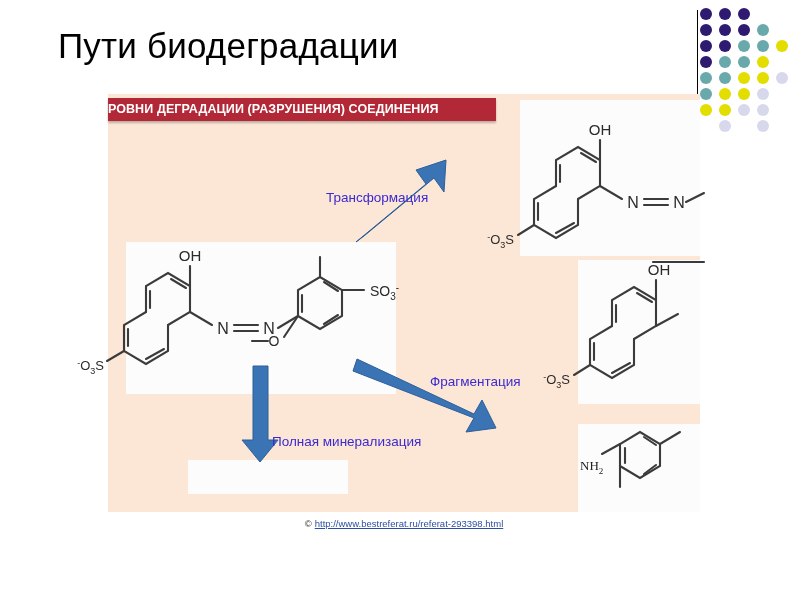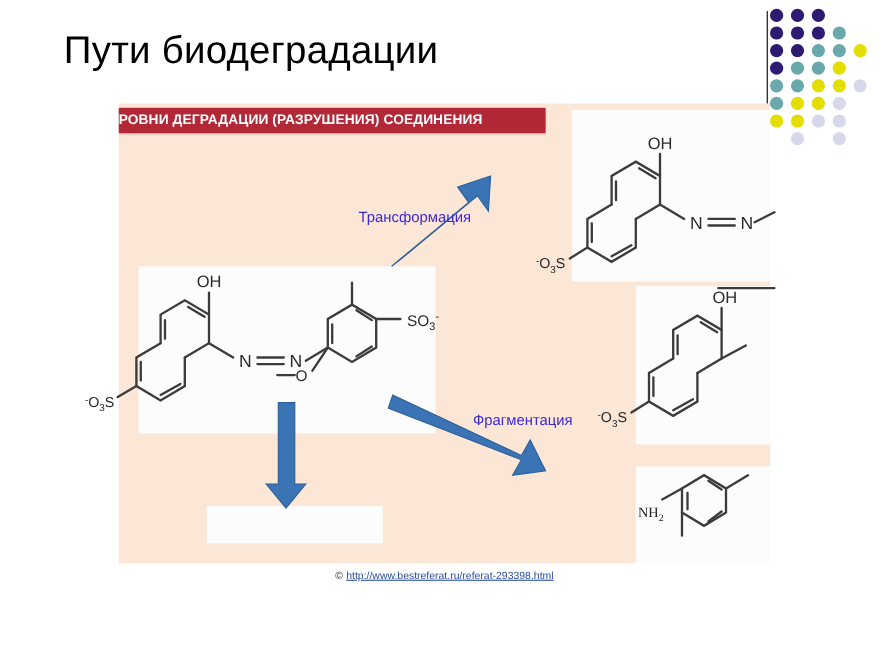--- a/index.html
+++ b/index.html
@@ -231,18 +231,19 @@
       <polygon points="249,265 366,320 374,306 388,334 358,338 366,324 245,277" fill="#3a74b4" stroke="#2d5f99" stroke-width="1"></polygon>
     </g>
 
     <g>
       <polygon points="145,272 160,272 160,346 170,346 152,368 134,346 145,346" fill="#3a74b4" stroke="#2d5f99" stroke-width="1"></polygon>
     </g>
   </svg>
 
   <div class="arrow-label" id="label-transformation">Трансформация</div>
   <div class="arrow-label" id="label-fragmentation">Фрагментация</div>
+  <div class="arrow-label" id="label-mineralization">Полная минерализация</div>
 
 
   <div id="footer-credit">
     <span class="cmark">©</span><span id="footer-link">http://www.bestreferat.ru/referat-293398.html</span>
   </div>
 </div>
 
 </body></html>

